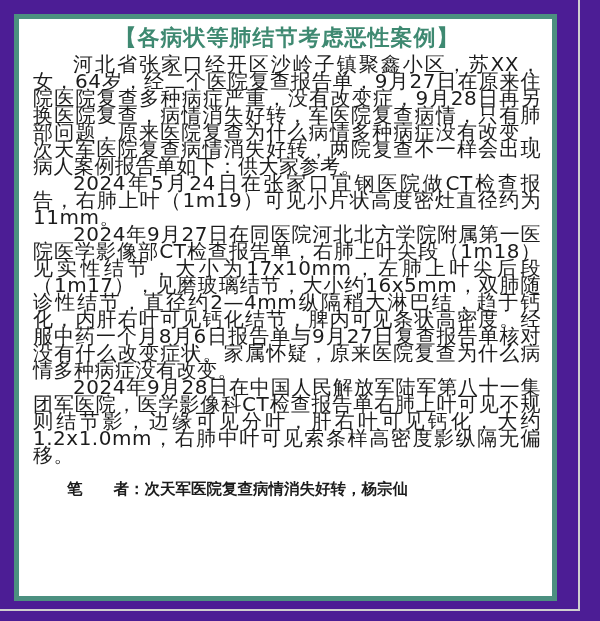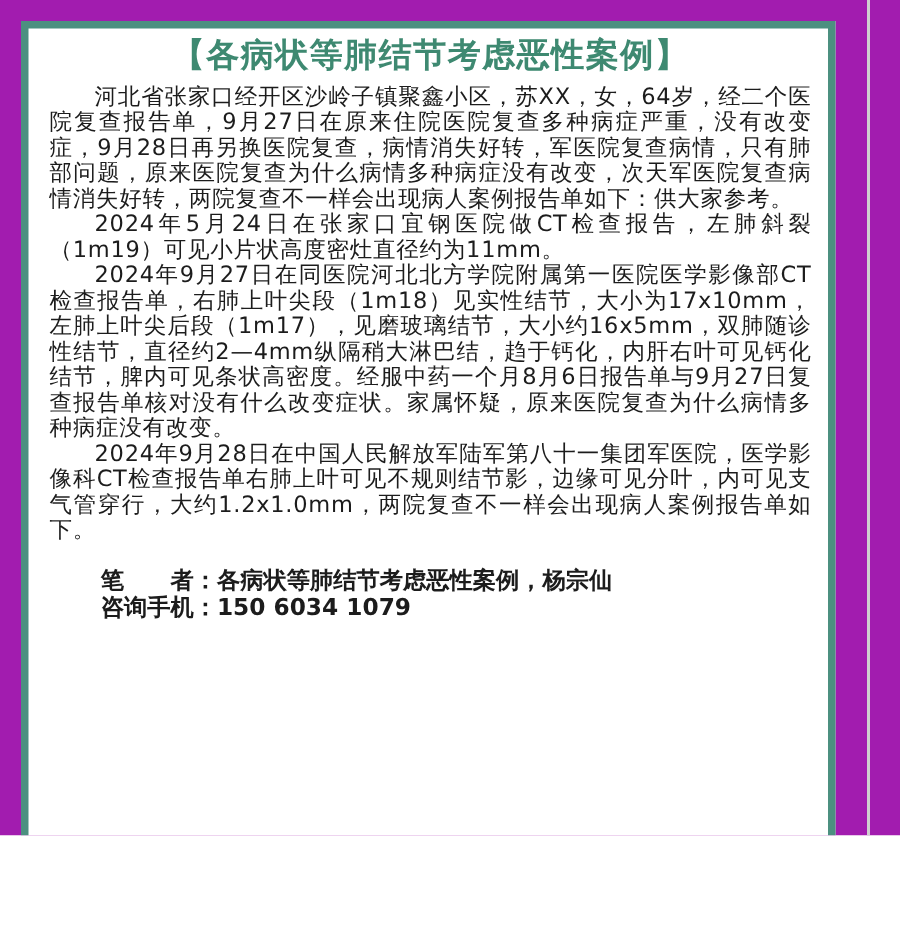--- a/index.html
+++ b/index.html
@@ -4,22 +4,22 @@
 <style>
   html, body {
     margin: 0;
     padding: 0;
     background: #ffffff;
     font-family: "DejaVu Sans", "Liberation Sans", sans-serif;
   }
   .canvas {
     position: relative;
     width: 600px;
-    height: 557px;
-    background: #a21caf;
+    height: 621px;
+    background: #4c1d95;
     overflow: hidden;
   }
   
   .page-edge {
     position: absolute;
     left: 0;
     top: 0;
     width: 578px;
     height: 609px;
     border-right: 2px solid #cfcfcf;
@@ -42,21 +42,21 @@
     text-align: center;
     font-size: 22px;
     line-height: 28px;
     font-weight: bold;
     color: #3e8971;
     letter-spacing: 1px;
     white-space: nowrap;
   }
   .body-text p {
     margin: 0;
-    font-size: 15px;
+    font-size: 20px;
     line-height: 17px;
     color: #1c1c1c;
     text-align: justify;
     text-justify: inter-ideograph;
     text-indent: 2em;
     letter-spacing: 0.5px;
   }
   .footer-block {
     margin-top: 16px;
     padding-left: 2.2em;
@@ -75,24 +75,23 @@
 
 <div class="canvas">
   <div class="page-edge"></div>
 
   <div class="frame">
 
     <h1 class="doc-title">【各病状等肺结节考虑恶性案例】</h1>
 
     <div class="body-text">
       <p>河北省张家口经开区沙岭子镇聚鑫小区，苏XX，女，64岁，经二个医院复查报告单，9月27日在原来住院医院复查多种病症严重，没有改变症，9月28日再另换医院复查，病情消失好转，军医院复查病情，只有肺部问题，原来医院复查为什么病情多种病症没有改变，次天军医院复查病情消失好转，两院复查不一样会出现病人案例报告单如下：供大家参考。</p>
-      <p>2024年5月24日在张家口宜钢医院做CT检查报告，左肺斜裂（1m19）可见小片状高度密灶直径约为11mm。</p>
+      <p>2024年5月24日在张家口宜钢医院做CT检查报告，右肺上叶（1m19）可见小片状高度密灶直径约为11mm。</p>
       <p>2024年9月27日在同医院河北北方学院附属第一医院医学影像部CT检查报告单，右肺上叶尖段（1m18）见实性结节，大小为17x10mm，左肺上叶尖后段（1m17），见磨玻璃结节，大小约16x5mm，双肺随诊性结节，直径约2—4mm纵隔稍大淋巴结，趋于钙化，内肝右叶可见钙化结节，脾内可见条状高密度。经服中药一个月8月6日报告单与9月27日复查报告单核对没有什么改变症状。家属怀疑，原来医院复查为什么病情多种病症没有改变。</p>
-      <p>2024年9月28日在中国人民解放军陆军第八十一集团军医院，医学影像科CT检查报告单右肺上叶可见不规则结节影，边缘可见分叶，内可见支气管穿行，大约1.2x1.0mm，两院复查不一样会出现病人案例报告单如下。</p>
+      <p>2024年9月28日在中国人民解放军陆军第八十一集团军医院，医学影像科CT检查报告单右肺上叶可见不规则结节影，边缘可见分叶，肝右叶可见钙化，大约1.2x1.0mm，右肺中叶可见索条样高密度影纵隔无偏移。</p>
     </div>
 
     <div class="footer-block">
-      <p class="footer-line"><span>笔　　者：</span><span>各病状等肺结节考虑恶性案例，杨宗仙</span></p>
-      <p class="footer-line"><span>咨询手机：</span><span>150 6034 1079</span></p>
+      <p class="footer-line"><span>笔　　者：</span><span>次天军医院复查病情消失好转，杨宗仙</span></p>
     </div>
 
   </div>
 </div>
 
 </body></html>

